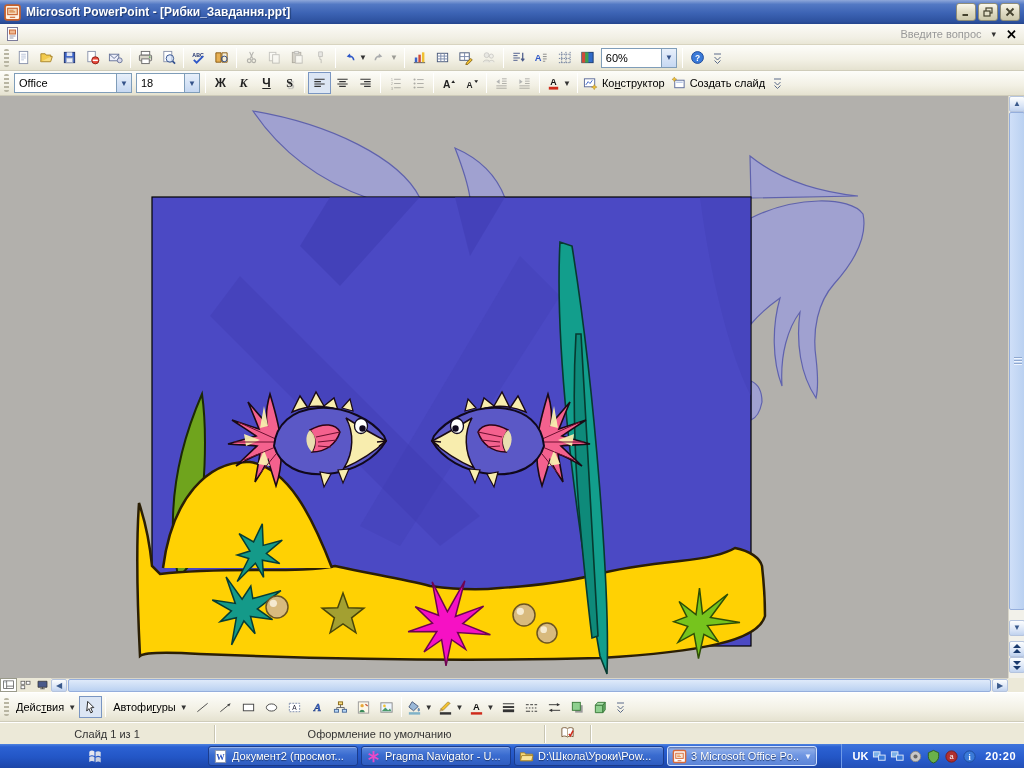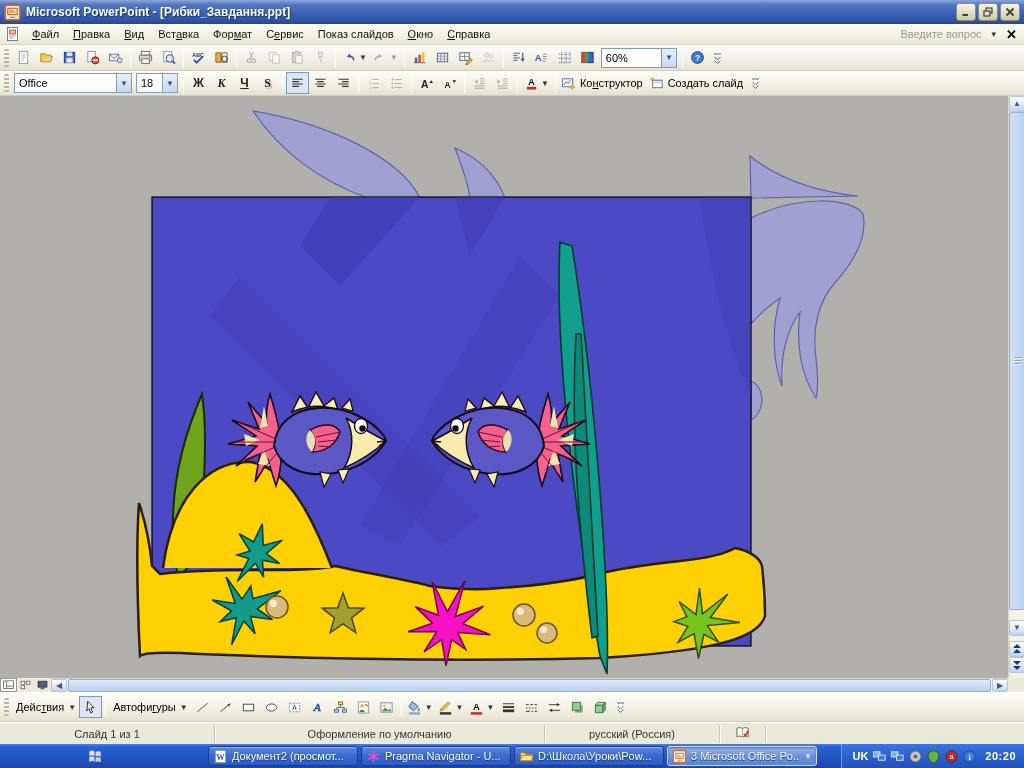--- a/index.html
+++ b/index.html
@@ -141,31 +141,20 @@
       </svg>
     </span>
 </div>
 
 <div id="menubar">
   <span class="app-doc-icon"><svg viewBox="0 0 16 16" width="16" height="16">
         <rect x="2.5" y="1.5" width="10" height="13" fill="#fff" stroke="#7a7a9a"></rect>
         <rect x="4.5" y="4" width="6" height="4" fill="#f0b890" stroke="#c86a3a"></rect>
         <path d="M4.5 10h6M4.5 12h4" stroke="#99a"></path>
       </svg></span>
-  <span id="menu-items" style="display:flex;">
-      <span class="menu-item"><u>Ф</u>айл</span>
-      <span class="menu-item"><u>П</u>равка</span>
-      <span class="menu-item"><u>В</u>ид</span>
-      <span class="menu-item">Вст<u>а</u>вка</span>
-      <span class="menu-item">Фор<u>м</u>ат</span>
-      <span class="menu-item">С<u>е</u>рвис</span>
-      <span class="menu-item">Показ слай<u>д</u>ов</span>
-      <span class="menu-item"><u>О</u>кно</span>
-      <span class="menu-item"><u>С</u>правка</span>
-    </span>
   <span class="spacer"></span>
   <span id="question-box">Введите вопрос</span>
   <span class="dd-arrow">▾</span>
   <span class="menu-close">✕</span>
 </div>
 
 <div class="toolbar" id="toolbar-std">
     <span class="drag"></span>
     <span class="tb-btn">
       <span class="tb-ic">
@@ -392,21 +381,21 @@
         <path d="M1.5 6l3 3 3-3M1.5 9.5l3 3 3-3" fill="none" stroke="#5a6a8a"></path>
       </svg>
     </span>
   </div>
 <div class="toolbar" id="toolbar-fmt">
     <span class="drag"></span>
     <span class="combo" style="width: 118px;">
       <span class="combo-val">Office</span>
       <span class="combo-arrow">▼</span>
     </span>
-    <span class="combo" style="width: 42px; align-items: center;">
+    <span class="combo" style="width: 64px; align-items: center;">
       <span class="combo-val">18</span>
       <span class="combo-arrow">▼</span>
     </span>
     <span class="tb-sep"></span>
     <span class="tb-btn">
       <span class="tb-txt b">Ж</span>
     </span>
     <span class="tb-btn">
       <span class="tb-txt i">К</span>
     </span>
@@ -834,21 +823,20 @@
       <svg width="9" height="14" viewBox="0 0 9 14">
         <path d="M1 3h7" stroke="#5a6a8a"></path>
         <path d="M1.5 6l3 3 3-3M1.5 9.5l3 3 3-3" fill="none" stroke="#5a6a8a"></path>
       </svg>
     </span>
   </div>
 
 <div id="statusbar">
   <span class="status-sec" id="status-slide">Слайд 1 из 1</span>
   <span class="status-sec" id="status-design">Оформление по умолчанию</span>
-  <span class="status-sec" id="status-lang">русский (Россия)</span>
   <span class="status-sec" id="status-spell">
       <span id="spell-ic"><svg viewBox="0 0 16 16" width="15" height="15" fill="none" stroke-width="1">
           <path d="M2 3.5c2-1 4-1 6 .3 2-1.3 4-1.3 6-.3v9c-2-1-4-1-6 .3-2-1.3-4-1.3-6-.3z" fill="#fff" stroke="#7a5a3a"></path>
           <path d="M8 3.8v9" stroke="#b8a888"></path>
           <path d="M9.5 9.5 11 11.5 14 6" stroke="#cf2a1a" stroke-width="1.6"></path>
         </svg></span>
     </span>
 </div>
 
 <div id="taskbar">

